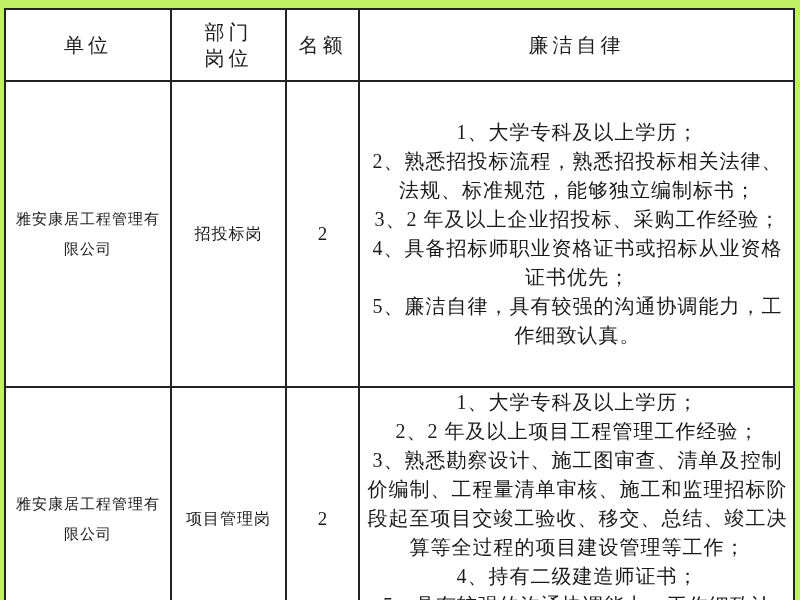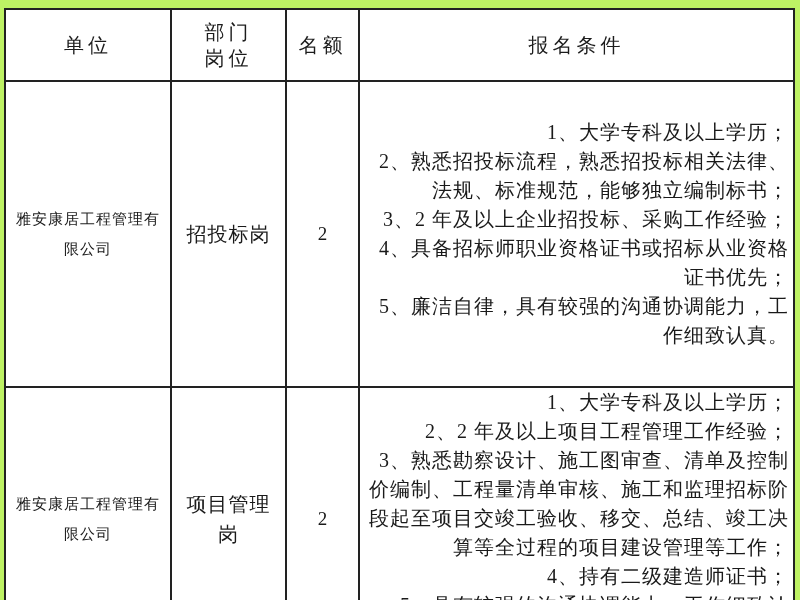--- a/index.html
+++ b/index.html
@@ -50,37 +50,37 @@
   tr.data-row-2 { height: 206px; }
   td.c-unit {
     font-size: 15px;
     letter-spacing: 1px;
     line-height: 30px;
     text-align: center;
     vertical-align: middle;
     padding: 0 8px;
   }
   td.c-pos {
-    font-size: 20px;
+    font-size: 16px;
     letter-spacing: 1px;
     line-height: 30px;
     text-align: center;
     vertical-align: middle;
     padding: 16px 8px;
   }
   td.c-quota {
     font-size: 19px;
     text-align: center;
     vertical-align: middle;
   }
   td.c-cond {
     font-size: 20px;
     letter-spacing: 1px;
     line-height: 29px;
-    text-align: right;
+    text-align: center;
     vertical-align: middle;
     padding: 0 4px 0 6px;
     white-space: pre-line;
     word-break: break-all;
   }
 </style>
 </head>
 <body>
 
 <div class="page">
@@ -90,21 +90,21 @@
       <col style="width:115px">
       <col style="width:73px">
       <col style="width:435px">
     </colgroup>
     <thead>
       <tr class="header-row">
         <th class="hcell">单位</th>
         <th class="hcell">部门
 岗位</th>
         <th class="hcell">名额</th>
-        <th class="hcell">报名条件</th>
+        <th class="hcell">廉洁自律</th>
       </tr>
     </thead>
     <tbody>
       <tr class="data-row-1">
         <td class="c-unit">雅安康居工程管理有限公司</td>
         <td class="c-pos">招投标岗</td>
         <td class="c-quota">2</td>
         <td class="c-cond">1、大学专科及以上学历；
 2、熟悉招投标流程，熟悉招投标相关法律、法规、标准规范，能够独立编制标书；
 3、2 年及以上企业招投标、采购工作经验；

